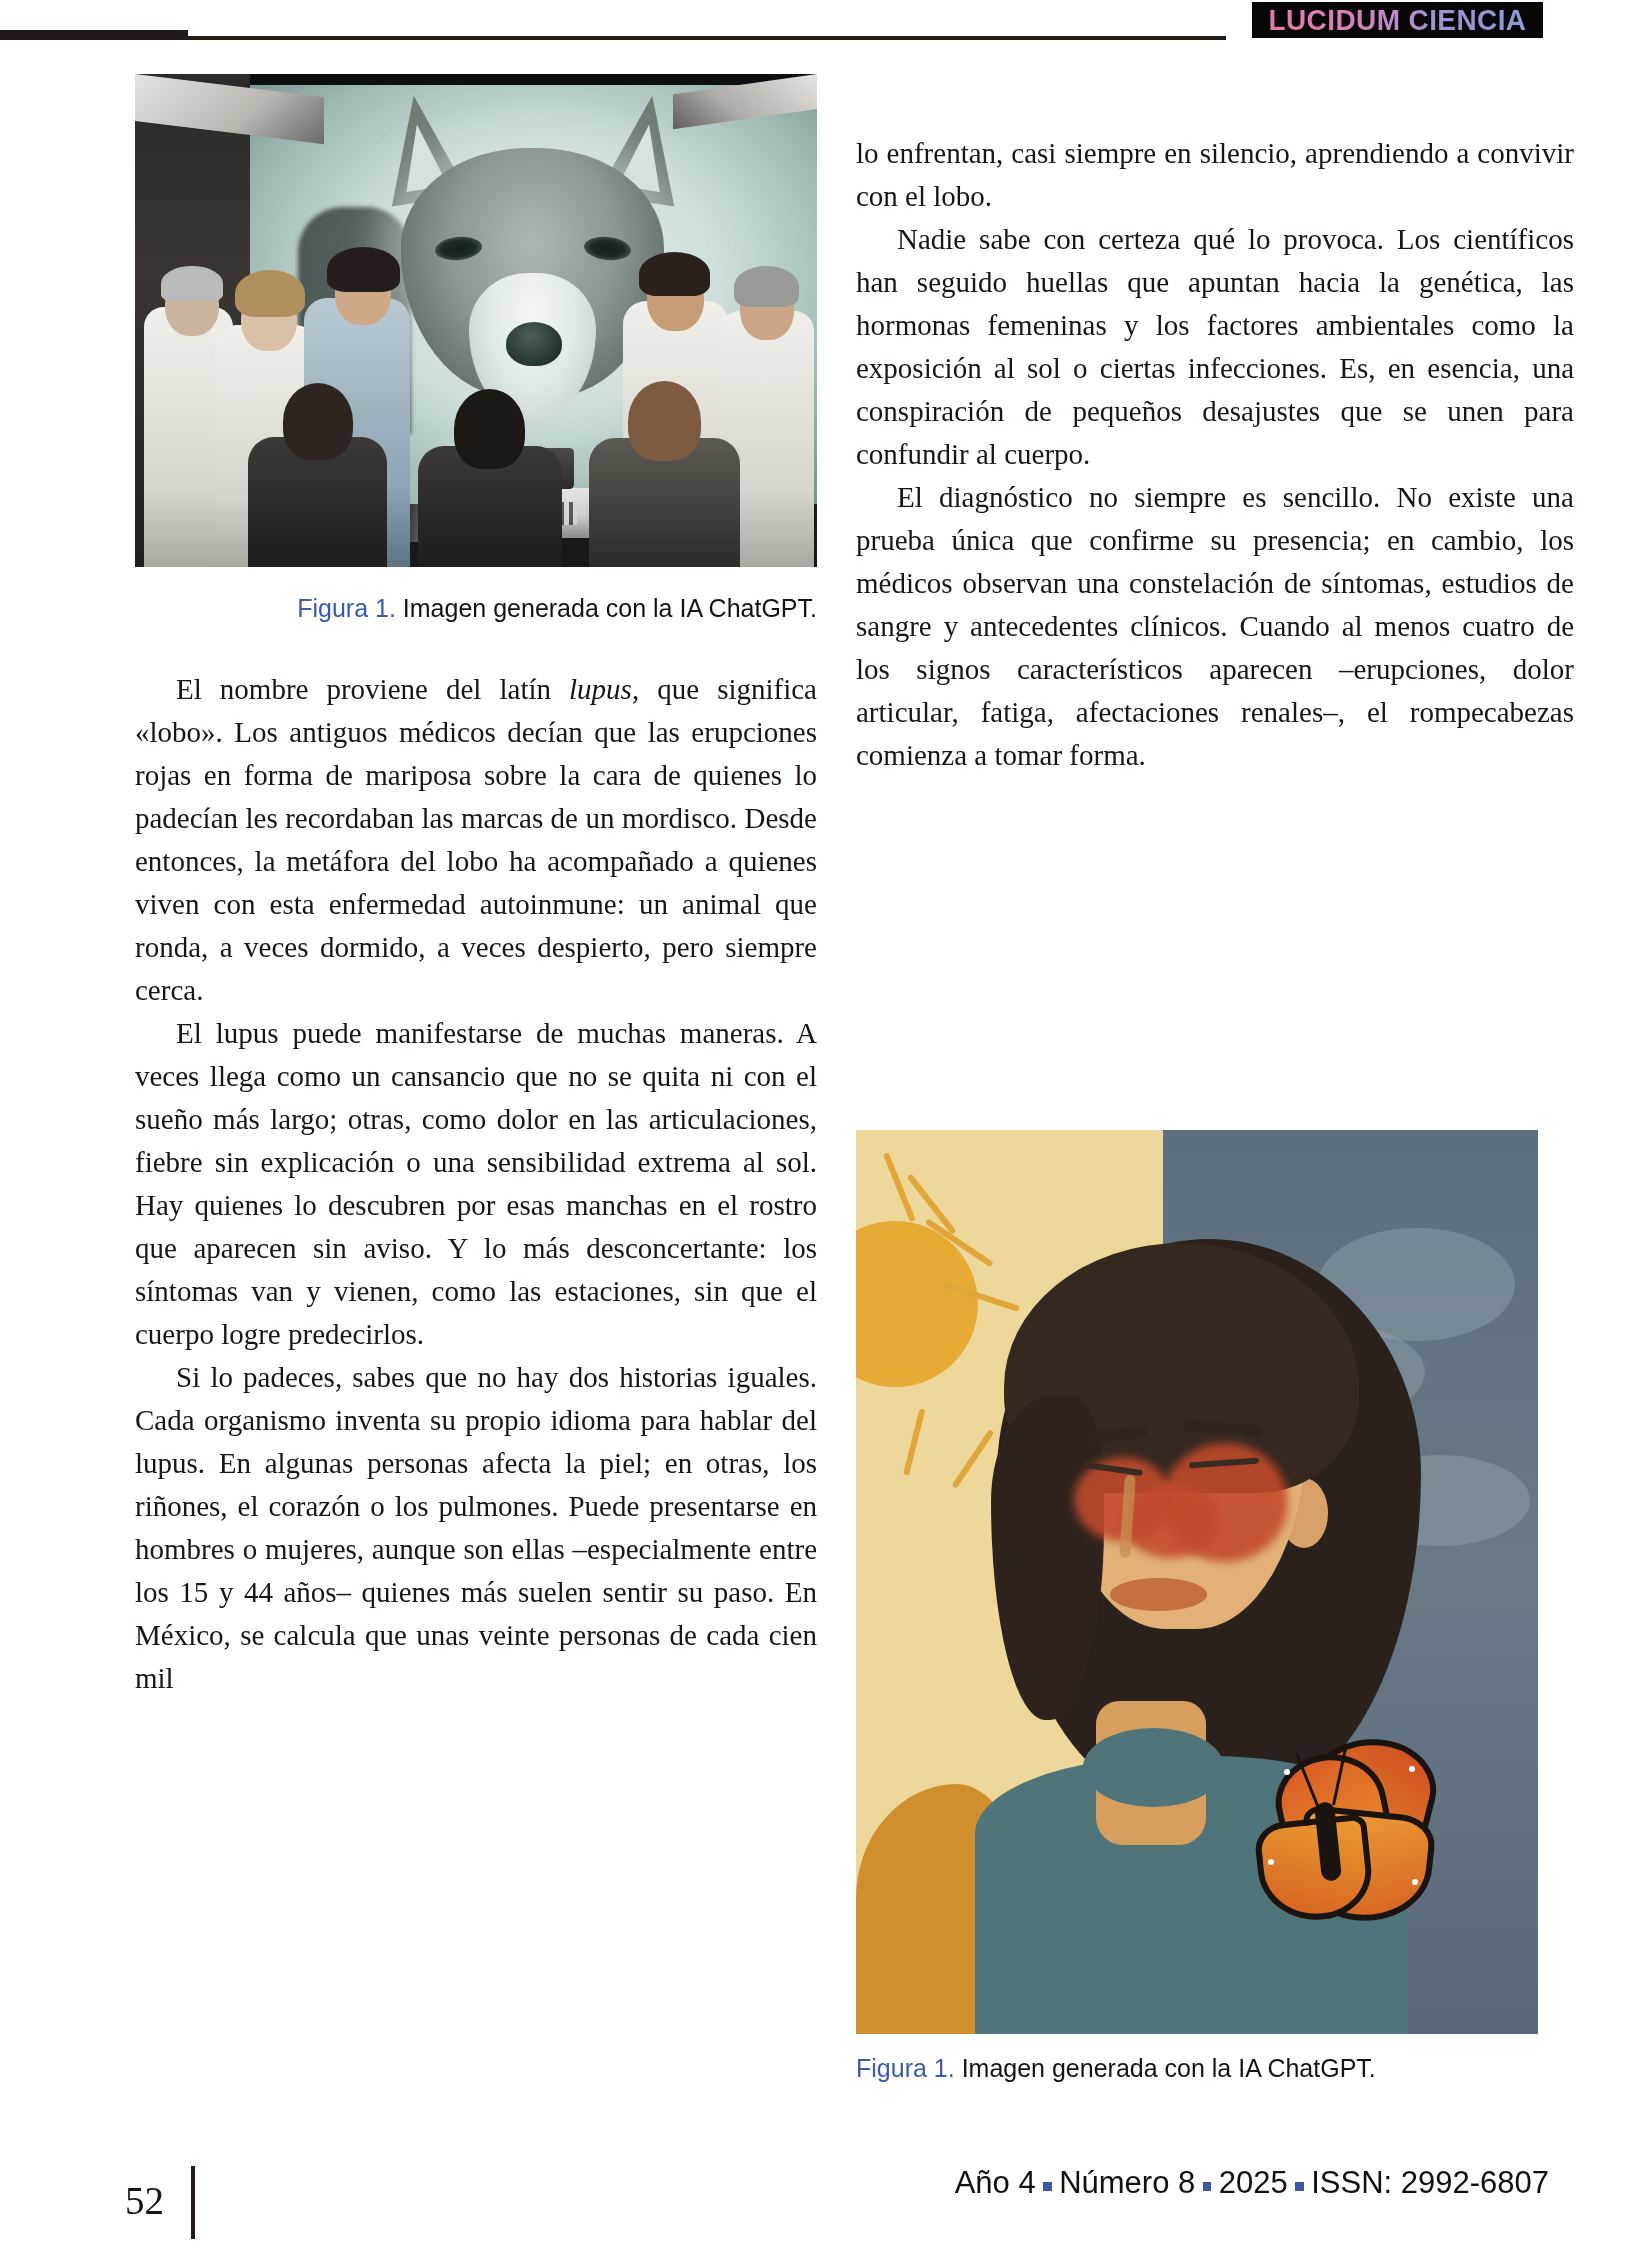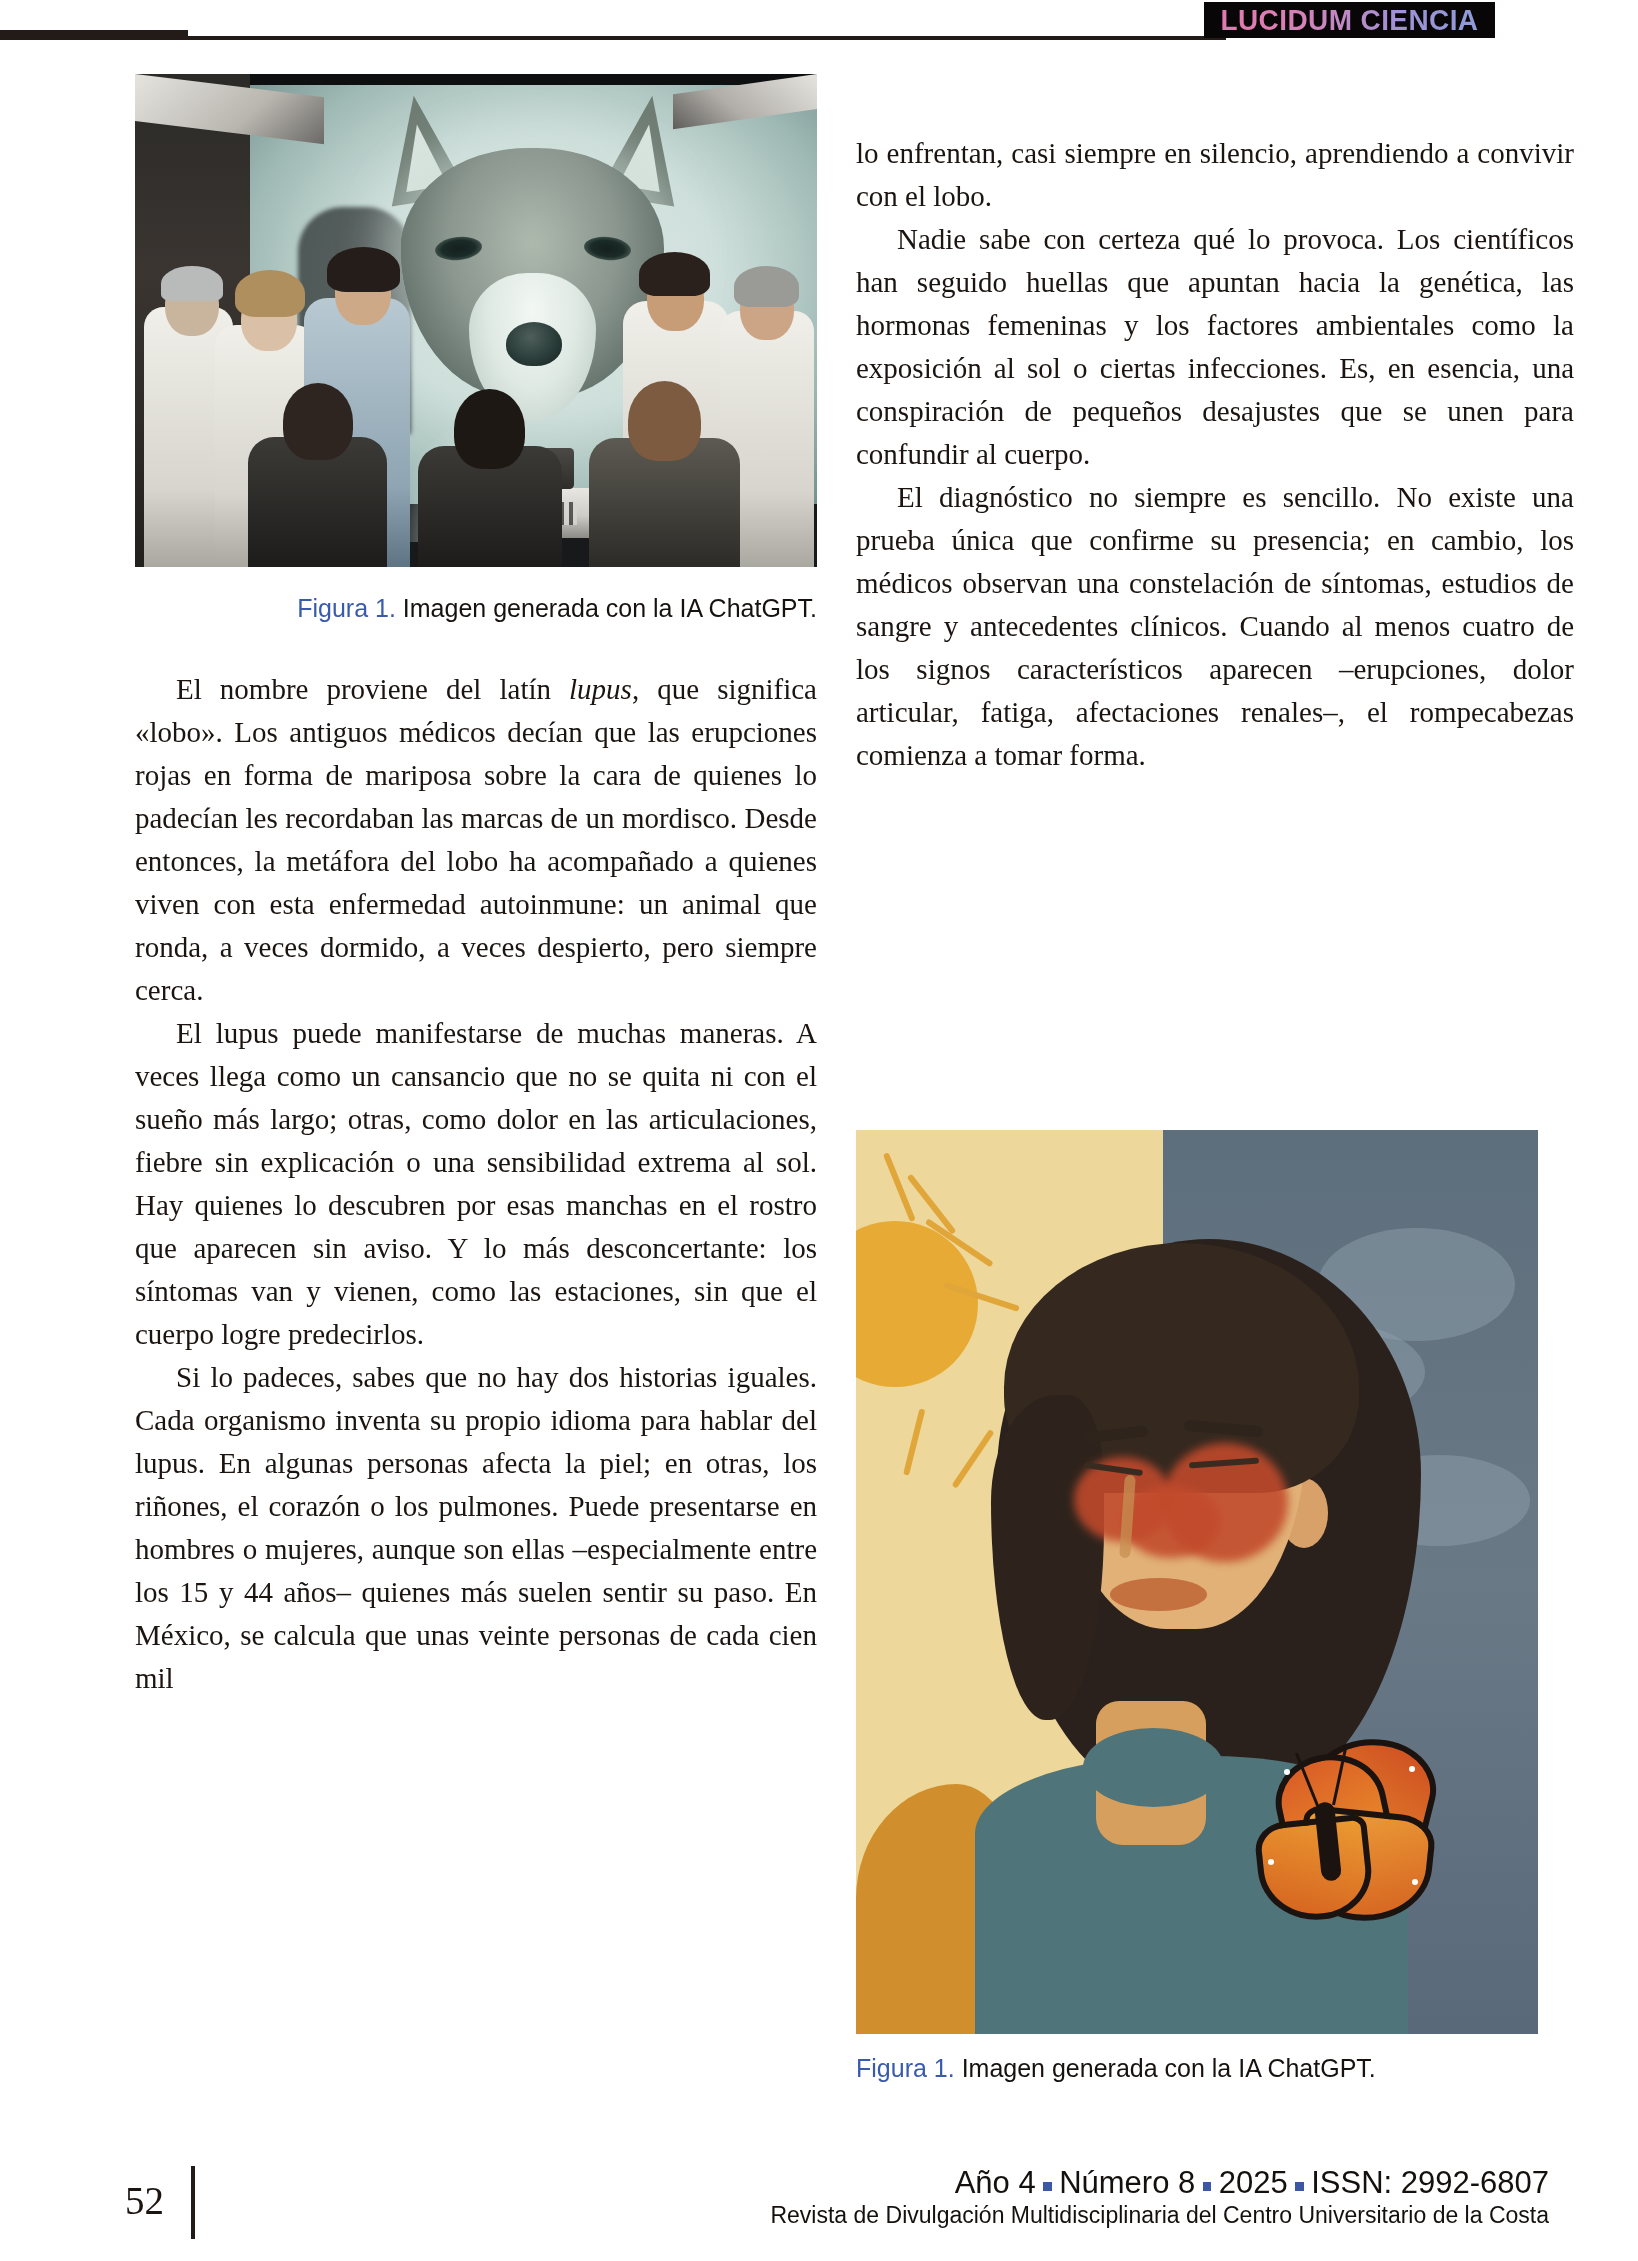--- a/index.html
+++ b/index.html
@@ -35,21 +35,21 @@
   .rule-thin {
     position: absolute;
     left: 188px;
     top: 36px;
     width: 1038px;
     height: 3.8px;
     background: #231b18;
   }
   .masthead-box {
     position: absolute;
-    left: 1204px;
+    left: 1252px;
     top: 2.3px;
     width: 291px;
     height: 36px;
     background: #080607;
     display: flex;
     align-items: center;
     justify-content: center;
   }
   .masthead-text {
     font-family: "Liberation Sans", sans-serif;
@@ -559,16 +559,15 @@
   <span class="fig-label">Figura 1.</span><span> </span><span>Imagen generada con la IA ChatGPT.</span>
 </div>
 
 <div class="footer">
   <div class="page-number">52</div>
   <div class="page-rule"></div>
   <div class="footer-lines">
     <div class="footer-line1">
       <span>Año 4</span><span class="sq"></span><span>Número 8</span><span class="sq"></span><span>2025</span><span class="sq"></span><span>ISSN: 2992-6807</span>
     </div>
-    <div class="footer-line2">Revista de Divulgación Multidisciplinaria del Centro Universitario de la Costa</div>
   </div>
 </div>
 
 
 </body></html>

